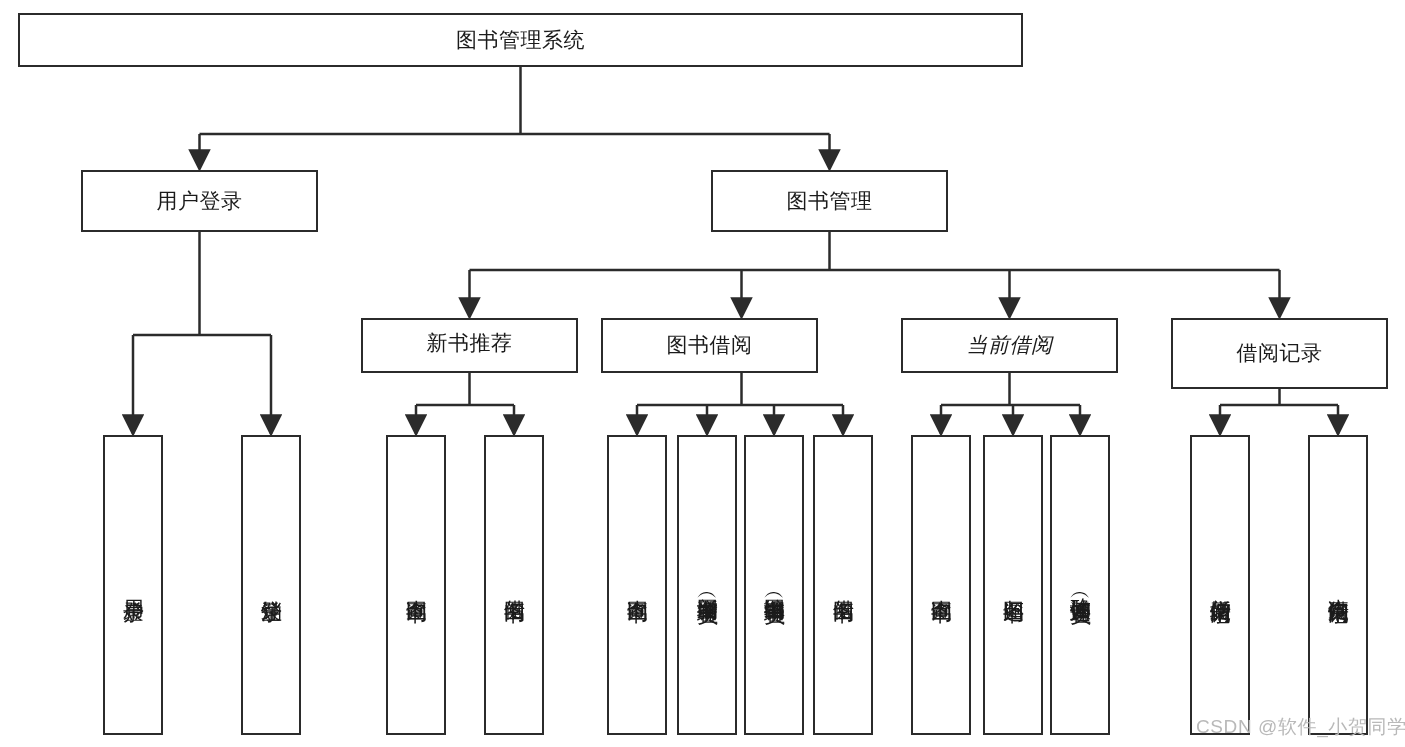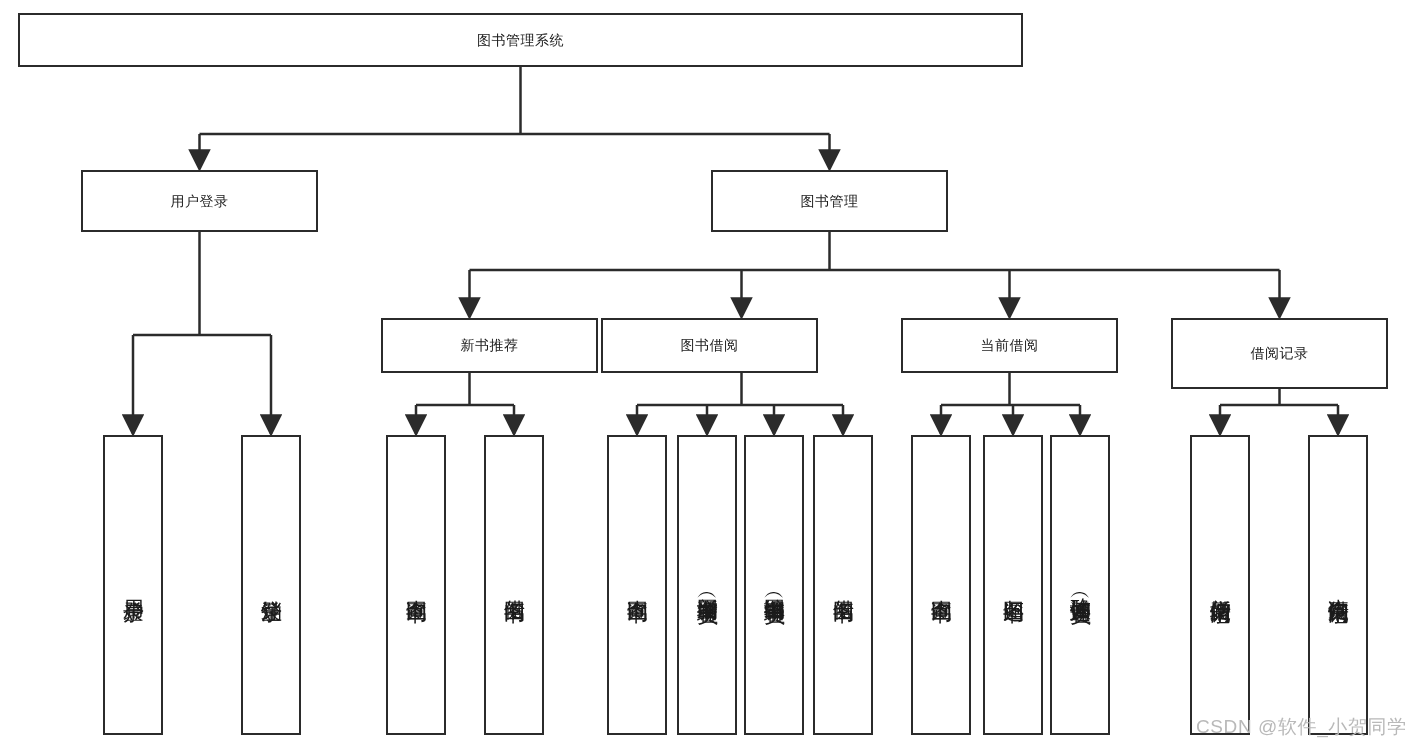--- a/index.html
+++ b/index.html
@@ -31,21 +31,21 @@
     position: absolute;
     box-sizing: border-box;
     background: #ffffff;
     border: 2.5px solid #2b2b2b;
     display: flex;
     align-items: center;
     justify-content: center;
     z-index: 2;
   }
   .node .label {
-    font-size: 14px;
+    font-size: 21px;
     line-height: 1.15;
     letter-spacing: 0.5px;
     color: #1b1b1b;
     white-space: nowrap;
     text-align: center;
   }
   .node.leaf .label {
     writing-mode: vertical-rl;
     text-orientation: upright;
     font-size: 21px;
@@ -114,27 +114,27 @@
   <div id="nodes">
       <div class="node" style="left: 18px; top: 13px; width: 1005px; height: 54px;">
         <span class="label">图书管理系统</span>
       </div>
       <div class="node" style="left: 81px; top: 170px; width: 237px; height: 62px;">
         <span class="label">用户登录</span>
       </div>
       <div class="node" style="left: 711px; top: 170px; width: 237px; height: 62px;">
         <span class="label">图书管理</span>
       </div>
-      <div class="node" style="left: 381px; top: 318px; width: 217px; height: 55px;">
+      <div class="node" style="left: 361px; top: 318px; width: 217px; height: 55px; font-family: Liberation Mono, monospace;">
         <span class="label">新书推荐</span>
       </div>
       <div class="node" style="left: 601px; top: 318px; width: 217px; height: 55px;">
         <span class="label">图书借阅</span>
       </div>
-      <div class="node" style="left: 901px; top: 318px; width: 217px; height: 55px;">
+      <div class="node" style="left: 901px; top: 318px; width: 217px; height: 55px; font-style: italic;">
         <span class="label">当前借阅</span>
       </div>
       <div class="node" style="left: 1171px; top: 318px; width: 217px; height: 71px;">
         <span class="label">借阅记录</span>
       </div>
       <div class="node leaf" style="left: 103px; top: 435px; width: 60px; height: 300px;">
         <span class="label">用户登录</span>
       </div>
       <div class="node leaf" style="left: 241px; top: 435px; width: 60px; height: 300px;">
         <span class="label">注销登录</span>

